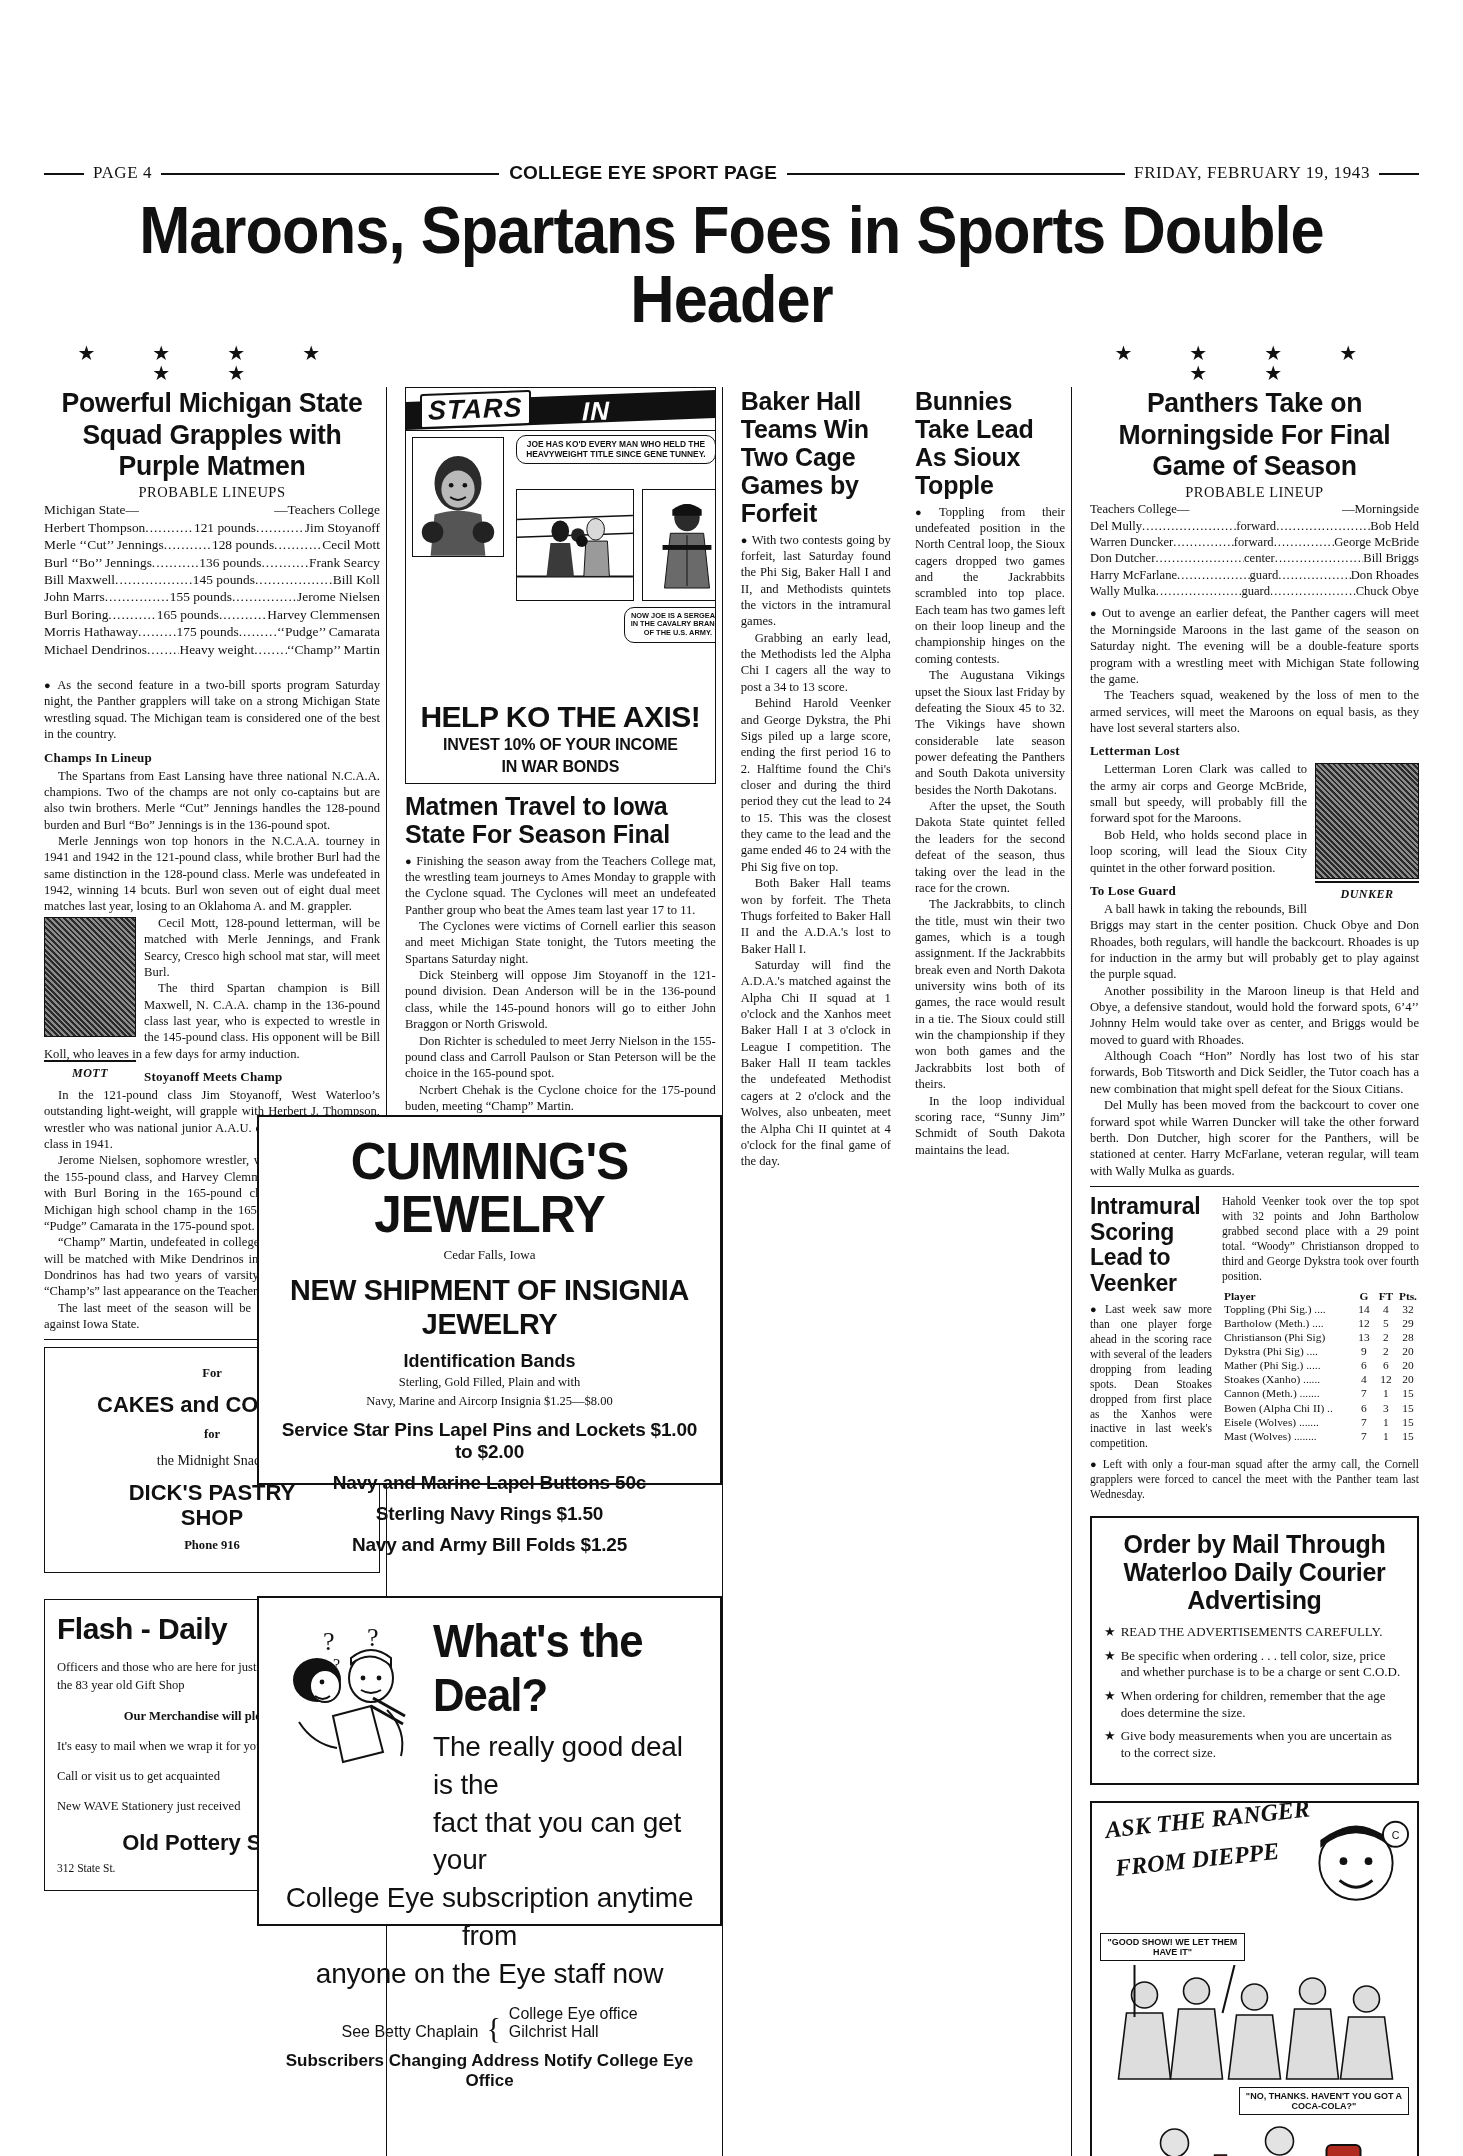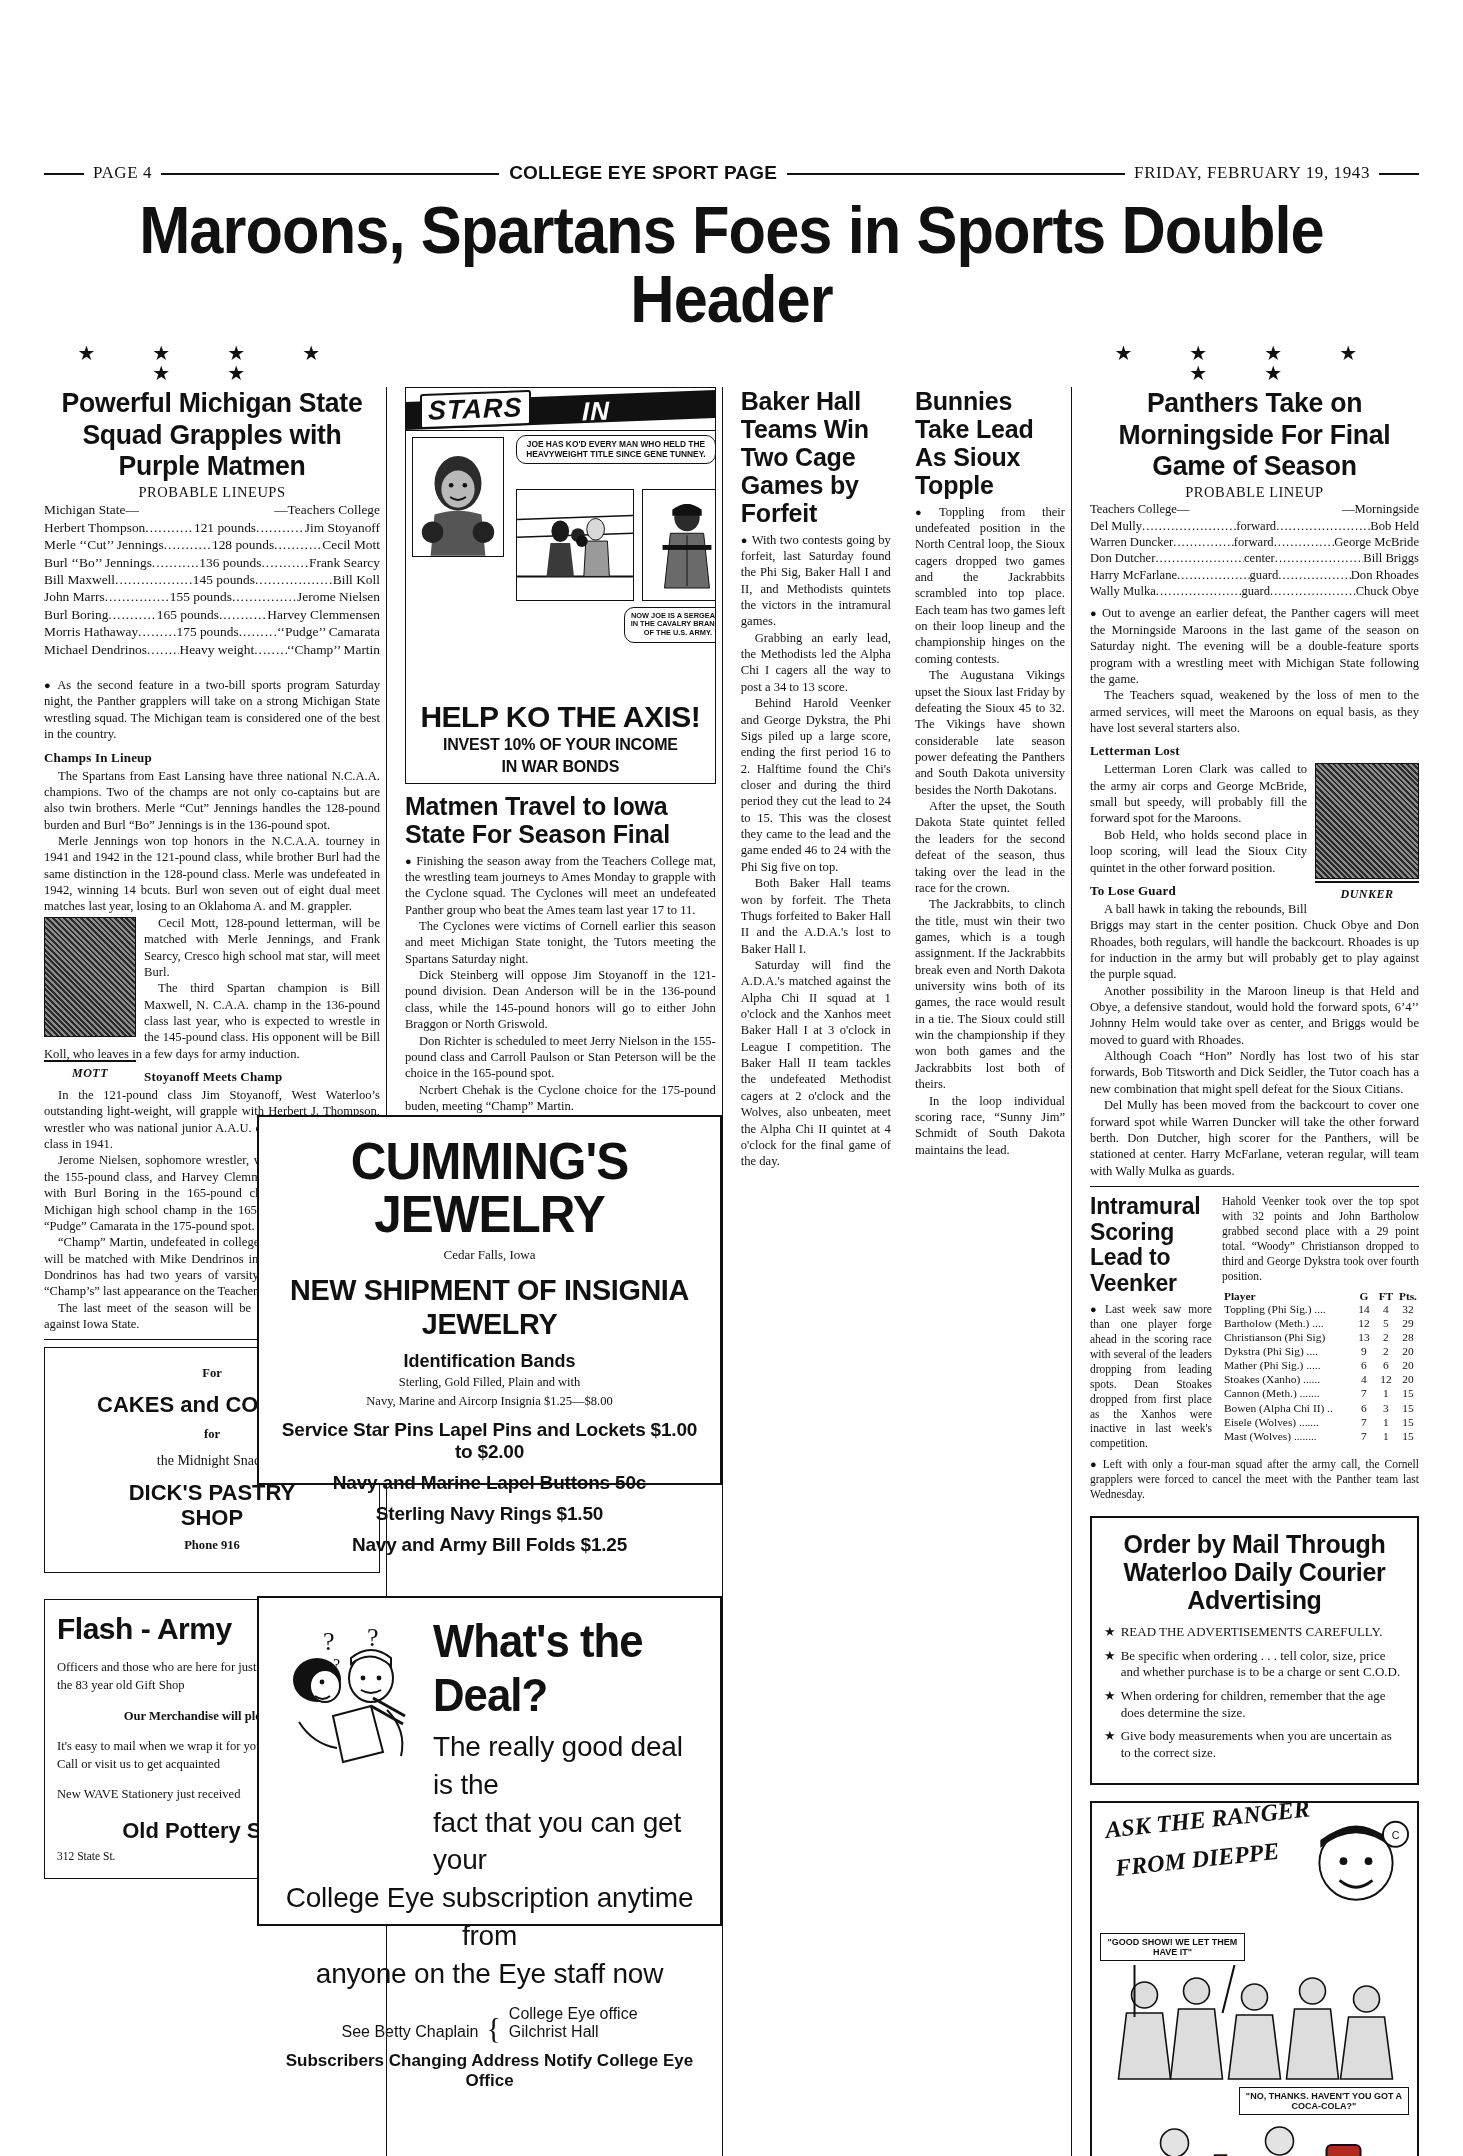--- a/index.html
+++ b/index.html
@@ -282,25 +282,25 @@
         <div class="ad-small" style="font-weight:700;">For</div>
         <div class="pastry-hd" style="margin:10px 0 8px;">CAKES and COOKIES</div>
         <div class="ad-small" style="font-weight:700;">for</div>
         <div class="ad-small" style="margin:8px 0 10px; font-size:14px;">the Midnight Snack</div>
         <div class="pastry-hd">DICK'S PASTRY</div>
         <div class="pastry-hd" style="margin-bottom:6px;">SHOP</div>
         <div class="ad-small" style="font-weight:700;">Phone 916</div>
       </div>
 
       <div class="adbox thin" style="margin-top:26px;padding:12px 12px 16px;">
-        <div class="flash-hd">Flash - Army</div>
+        <div class="flash-hd">Flash - Daily</div>
         <div class="ad-small" style="margin-top:12px;">Officers and those who are here for just a few weeks, visit the 83 year old Gift Shop</div>
         <div class="ad-small ad-ctr" style="margin-top:12px;font-weight:700;">Our Merchandise will please you</div>
         <div class="ad-small" style="margin-top:12px;">It's easy to mail when we wrap it for you</div>
-        <div class="ad-small" style="">Call or visit us to get acquainted</div>
+        <div class="ad-small" style="margin-top:12px;">Call or visit us to get acquainted</div>
         <div class="ad-small" style="margin-top:12px;">New WAVE Stationery just received</div>
         <div class="old-pot ad-ctr" style="margin-top:14px;">Old Pottery Shop</div>
         <div style="display:flex;justify-content:space-between;font-size:11.5px;margin-top:6px;">
           <span>312 State St.</span>
           <span>Phone 671</span>
         </div>
       </div>
     </div>
 
     <div class="vsep"></div>

